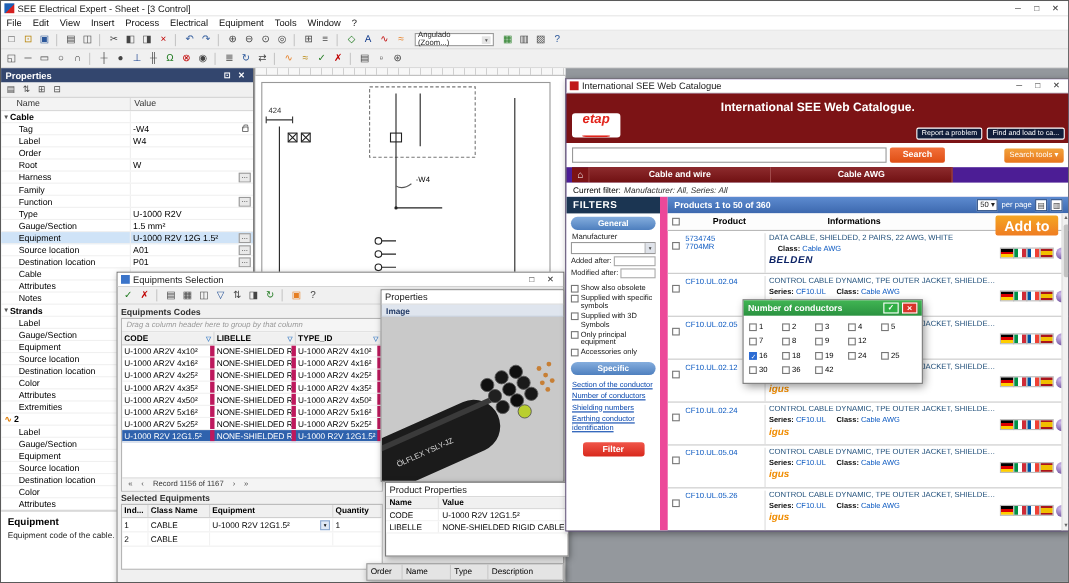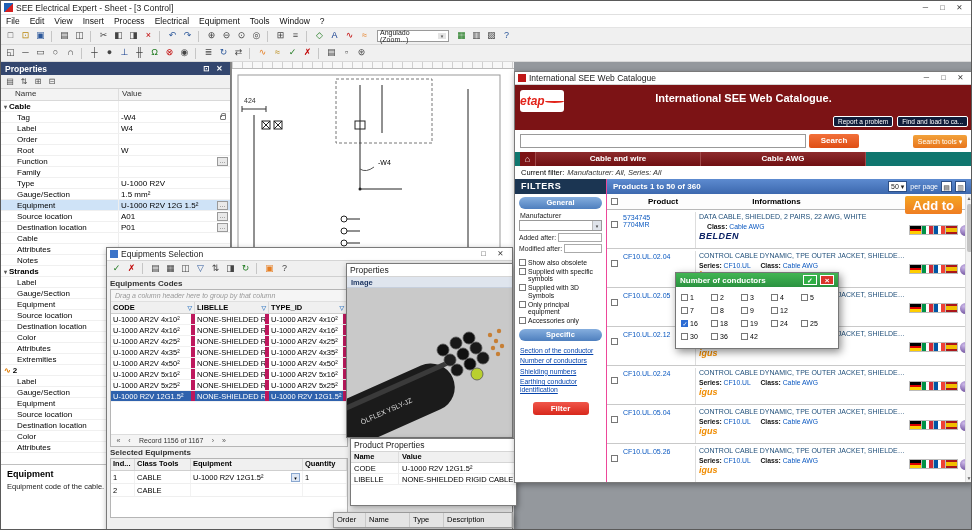--- a/index.html
+++ b/index.html
@@ -94,39 +94,39 @@
 .pphead{display:flex;height:11px;background:#f0f0f0;font-size:7.5px;font-weight:bold;border-bottom:1px solid #d5d5d5}
 .pphead span:first-child{width:48px;padding-left:3px;border-right:1px solid #ddd}
 .pphead span:last-child{padding-left:3px}
 .ppr{display:flex;height:11px;line-height:11px;font-size:7.5px;border-bottom:1px solid #f0f0f0;background:#fff}
 .ppn{width:48px;padding-left:3px;border-right:1px solid #eee;overflow:hidden;white-space:nowrap}
 .ppv{flex:1;padding-left:3px;white-space:nowrap;overflow:hidden}
 .botgrid{left:332px;top:450px;width:180px;height:16px;z-index:7;background:#e4e4e4;border:1px solid #9a9a9a;display:flex;align-items:stretch;font-size:7.5px}
 .bgc{border-right:1px solid #c9c9c9;padding:2px 3px;white-space:nowrap;overflow:hidden}
 .bgc:nth-of-type(1){width:32px}.bgc:nth-of-type(2){width:44px}.bgc:nth-of-type(3){width:34px}.bgc:nth-of-type(4){flex:1}
 
-.catwin{left:513px;top:9px;width:459px;height:412px;z-index:8;display:flex;flex-direction:column;background:#0f766e}
+.catwin{left:513px;top:9px;width:459px;height:412px;z-index:8;display:flex;flex-direction:column;background:#4c1d95}
 .catred{height:45px;background:#7c1315;position:relative;flex:none}
-.etap{position:absolute;left:5px;top:5px;width:44px;height:22px;background:#fff;border-radius:3px;display:flex;flex-direction:row;align-items:center;justify-content:center}
+.etap{position:absolute;left:5px;top:18px;width:44px;height:22px;background:#fff;border-radius:3px;display:flex;flex-direction:column;align-items:center;justify-content:space-between}
 .etaptxt{color:#e2231a;font-weight:bold;font-style:italic;font-size:12px;line-height:11px}
 .swoosh{width:26px;height:3px;border-bottom:2px solid #e2231a;border-radius:50%}
 .cathdrtitle{position:absolute;left:0;right:0;top:7px;text-align:center;color:#fff;font-weight:bold;font-size:11px}
 .cathdrbtns{position:absolute;right:4px;bottom:3px;display:flex;gap:4px}
 .chb{background:#101d3a;border:1px solid #fff;color:#fff;font-size:6.5px;padding:1px 4px;border-radius:2px;white-space:nowrap}
 .catsearch{height:22px;background:#fff;display:flex;align-items:center;padding:0 5px;gap:3px;flex:none}
 .searchinput{width:286px;height:14px;border:1px solid #999;font-size:8px;padding:0 3px;outline:none;font-family:"Liberation Sans",sans-serif}
 .searchbtn{width:50px;height:14px;background:linear-gradient(#f2703a,#df4e14);color:#fff;font-size:8px;font-weight:bold;text-align:center;line-height:14px;border-radius:2px}
 .stools{margin-left:auto;width:54px;height:13px;background:linear-gradient(#f2a23a,#e8751d);color:#fff;font-size:7px;text-align:center;line-height:13px;border-radius:2px;display:flex;align-items:center;justify-content:center;gap:2px}
 .catnav{height:14px;display:flex;align-items:stretch;background:#7c1315;width:346px;margin-left:5px;flex:none}
 .home{width:16px;color:#fff;font-size:9px;text-align:center;line-height:14px;border-right:1px solid #a04a4a}
 .cattab{flex:1;color:#fff;font-size:8px;font-weight:bold;text-align:center;line-height:14px;border-right:1px solid #a04a4a;background:linear-gradient(#8d2b2d,#701012)}
 .catfilterline{height:13px;font-size:7.5px;display:flex;align-items:center;padding:0 6px;gap:3px;flex:none;background:#fff}
 .cfv{font-style:italic;color:#333}
 .catmain{flex:1;display:flex;position:relative;min-height:0;background:#fff}
-.filters{width:92px;border-right:1px solid #ec4899;display:flex;flex-direction:column;background:#fff;flex:none}
+.filters{width:92px;border-right:7px solid #ec4899;display:flex;flex-direction:column;background:#fff;flex:none}
 .filtershdr{height:15px;background:#1b3552;color:#fff;font-weight:bold;font-size:9px;line-height:15px;padding-left:6px;letter-spacing:.5px;flex:none}
 .fsec{height:12px;margin:3px 4px 2px;background:linear-gradient(#85aede,#4e7fbe);border-radius:6px;color:#fff;font-size:7.5px;font-weight:bold;text-align:center;line-height:12px}
 .flabel{font-size:7px;padding-left:5px;margin-top:1px;color:#222}
 .fselect{height:11px;margin:1px 4px;border:1px solid #999;background:#fff;position:relative}
 .fsarrow{position:absolute;right:0;top:0;width:9px;height:100%;background:#dfe3ea;font-size:5px;text-align:center;line-height:10px;color:#444;border-left:1px solid #bbb}
 .fdaterow{display:flex;align-items:center;padding:1px 4px;gap:2px}
 .flabel2{font-size:6.8px;color:#222;white-space:nowrap}
 .fdate{flex:1;height:9px;border:1px solid #aaa;background:#fff}
 .fchecks{margin:3px 2px 0}
 .fcheck{display:flex;align-items:flex-start;gap:2px;margin:1.5px 2px}
@@ -391,41 +391,52 @@
             <span class="pname">
 
               <span>Root</span>
             </span>
             <span class="pval">
               <span>W</span>
 
             </span>
           </div>
 
+          <div class="prow" data-level="1">
+            <span class="pname">
+
+              <span>Harness</span>
+            </span>
+            <span class="pval">
+              <span></span>
+
+              <span class="pbtn" data-show="true">…</span>
+            </span>
+          </div>
+
+          <div class="prow" data-level="1">
+            <span class="pname">
+
+              <span>Family</span>
+            </span>
+            <span class="pval">
+              <span></span>
+
+            </span>
+          </div>
 
           <div class="prow" data-level="1">
             <span class="pname">
 
               <span>Function</span>
             </span>
             <span class="pval">
               <span></span>
 
               <span class="pbtn" data-show="true">…</span>
-            </span>
-          </div>
-
-          <div class="prow" data-level="1">
-            <span class="pname">
-
-              <span>Family</span>
-            </span>
-            <span class="pval">
-              <span></span>
-
             </span>
           </div>
 
           <div class="prow" data-level="1">
             <span class="pname">
 
               <span>Type</span>
             </span>
             <span class="pval">
               <span>U-1000 R2V</span>
@@ -810,21 +821,21 @@
             <span class="rectext">Record 1156 of 1167</span>
             <span class="rnav">›</span>
             <span class="rnav">»</span>
           </div>
         </div>
         <div class="grouplabel">Selected Equipments</div>
         <div class="selbox">
           <div class="sehead">
 
           <span class="seh">Ind...</span>
-              <span class="seh">Class Tools</span>
+              <span class="seh">Class Name</span>
               <span class="seh">Equipment</span>
               <span class="seh">Quantity</span>
             </div>
           <div>
 
               <div class="ser">
                 <span class="sec s1">1</span>
                 <span class="sec s2">CABLE</span>
                 <span class="sec s3">
                   <span>U-1000 R2V 12G1.5²</span>

